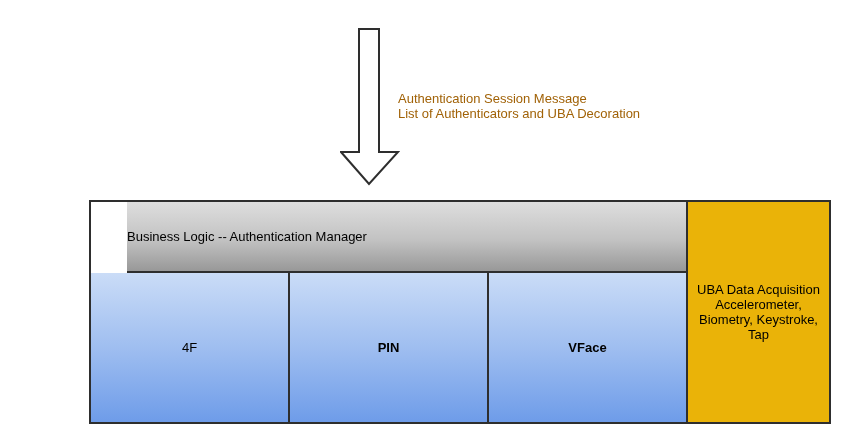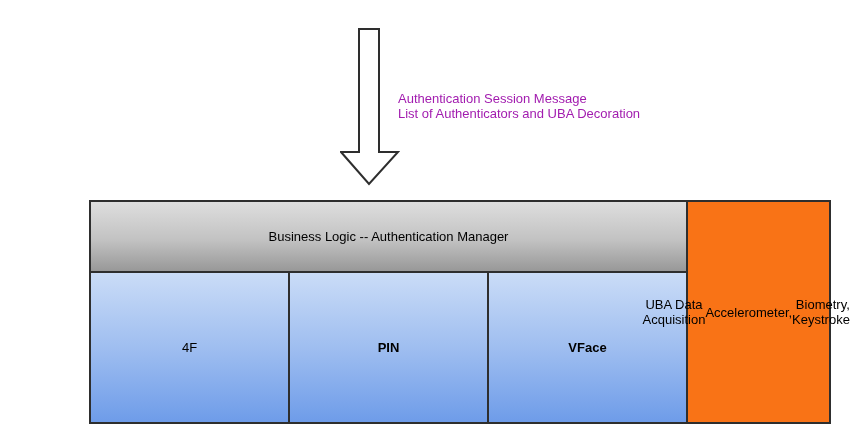--- a/index.html
+++ b/index.html
@@ -21,21 +21,21 @@
     top: 28px;
     width: 60px;
     height: 158px;
   }
   .annotation {
     position: absolute;
     left: 398px;
     top: 91px;
     font-size: 13px;
     line-height: 15px;
-    color: #a21caf;
+    color: #a16207;
     white-space: nowrap;
   }
   .annotation div { display: block; }
   .main-block {
     position: absolute;
     left: 89px;
     top: 200px;
     width: 599px;
     height: 224px;
     box-sizing: border-box;
@@ -43,24 +43,25 @@
     display: flex;
     flex-direction: column;
   }
   .manager-bar {
     flex: 0 0 71px;
     box-sizing: border-box;
     border-bottom: 2px solid #2e2e2e;
     background: linear-gradient(180deg, #dedede 0%, #c2c2c2 55%, #989898 100%);
     display: flex;
     align-items: center;
-    justify-content: center;
+    justify-content: flex-start;
     font-size: 13px;
     color: #000000;
     text-align: center;
+    margin-left: 36px;
   }
   .auth-row {
     flex: 1 1 auto;
     display: flex;
   }
   .auth-cell {
     flex: 1 1 0;
     box-sizing: border-box;
     background: linear-gradient(180deg, #cadcf7 0%, #9fbef0 50%, #6e9ce9 100%);
     display: flex;
@@ -75,23 +76,23 @@
     font-weight: bold;
   }
   .uba-box {
     position: absolute;
     left: 686px;
     top: 200px;
     width: 145px;
     height: 224px;
     box-sizing: border-box;
     border: 2px solid #2e2e2e;
-    background: #f97316;
+    background: #eab308;
     display: flex;
-    flex-direction: row;
+    flex-direction: column;
     align-items: center;
     justify-content: center;
     font-size: 13px;
     line-height: 15px;
     color: #000000;
     text-align: center;
     padding: 4px;
   }
 </style>
 </head>

